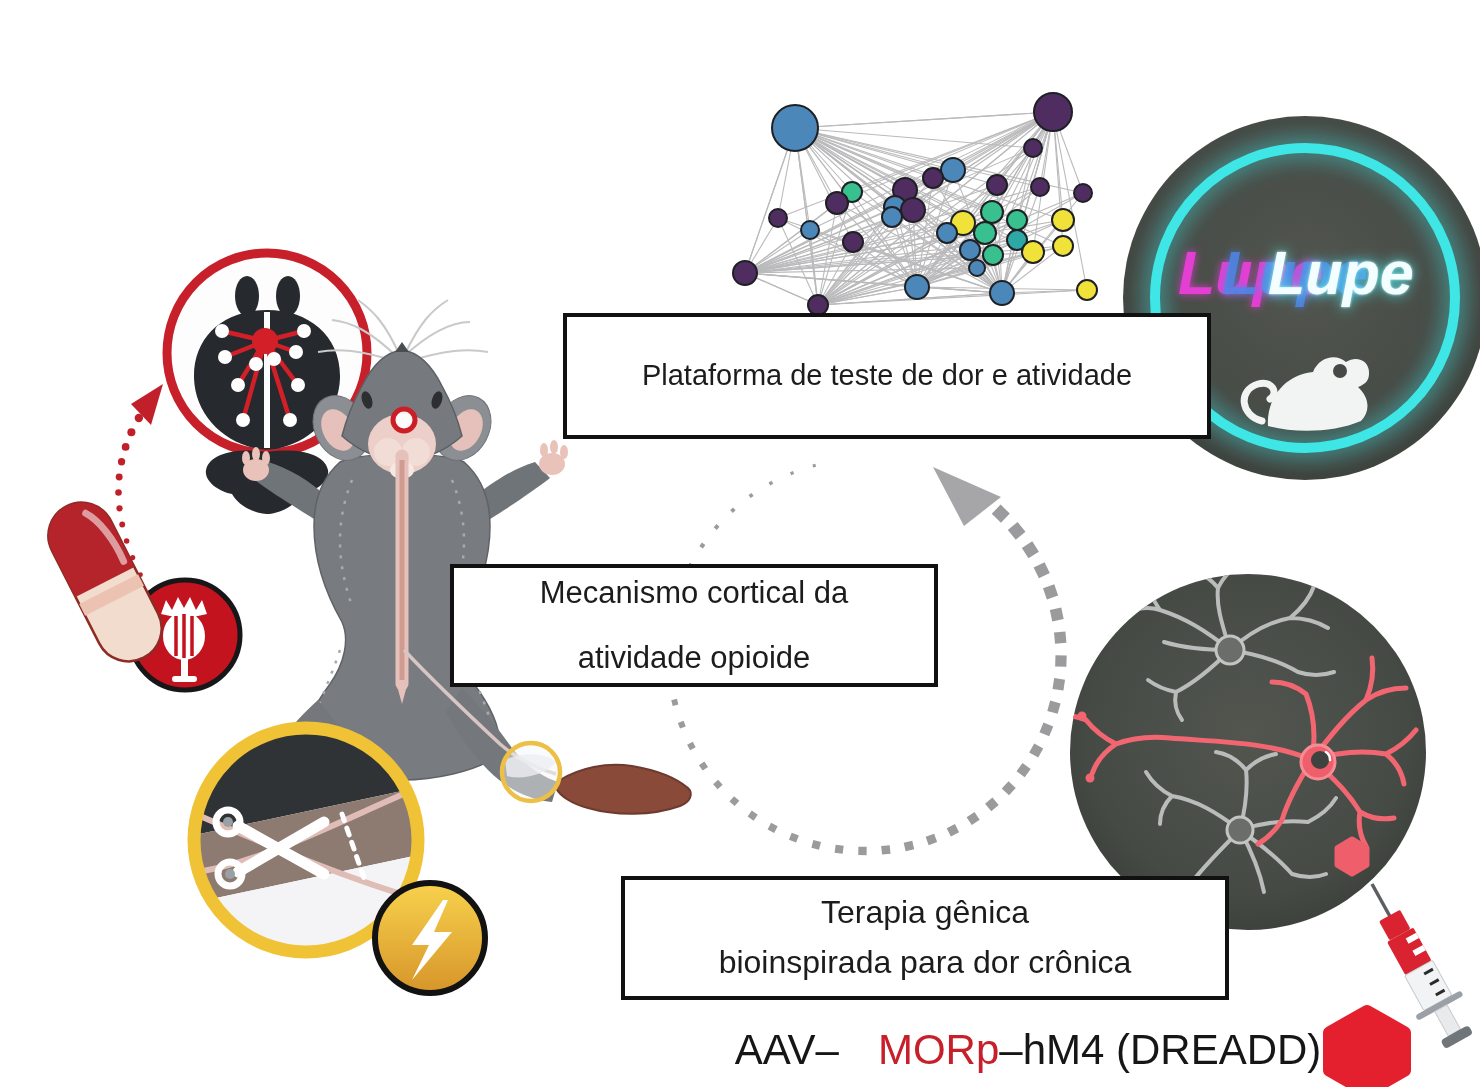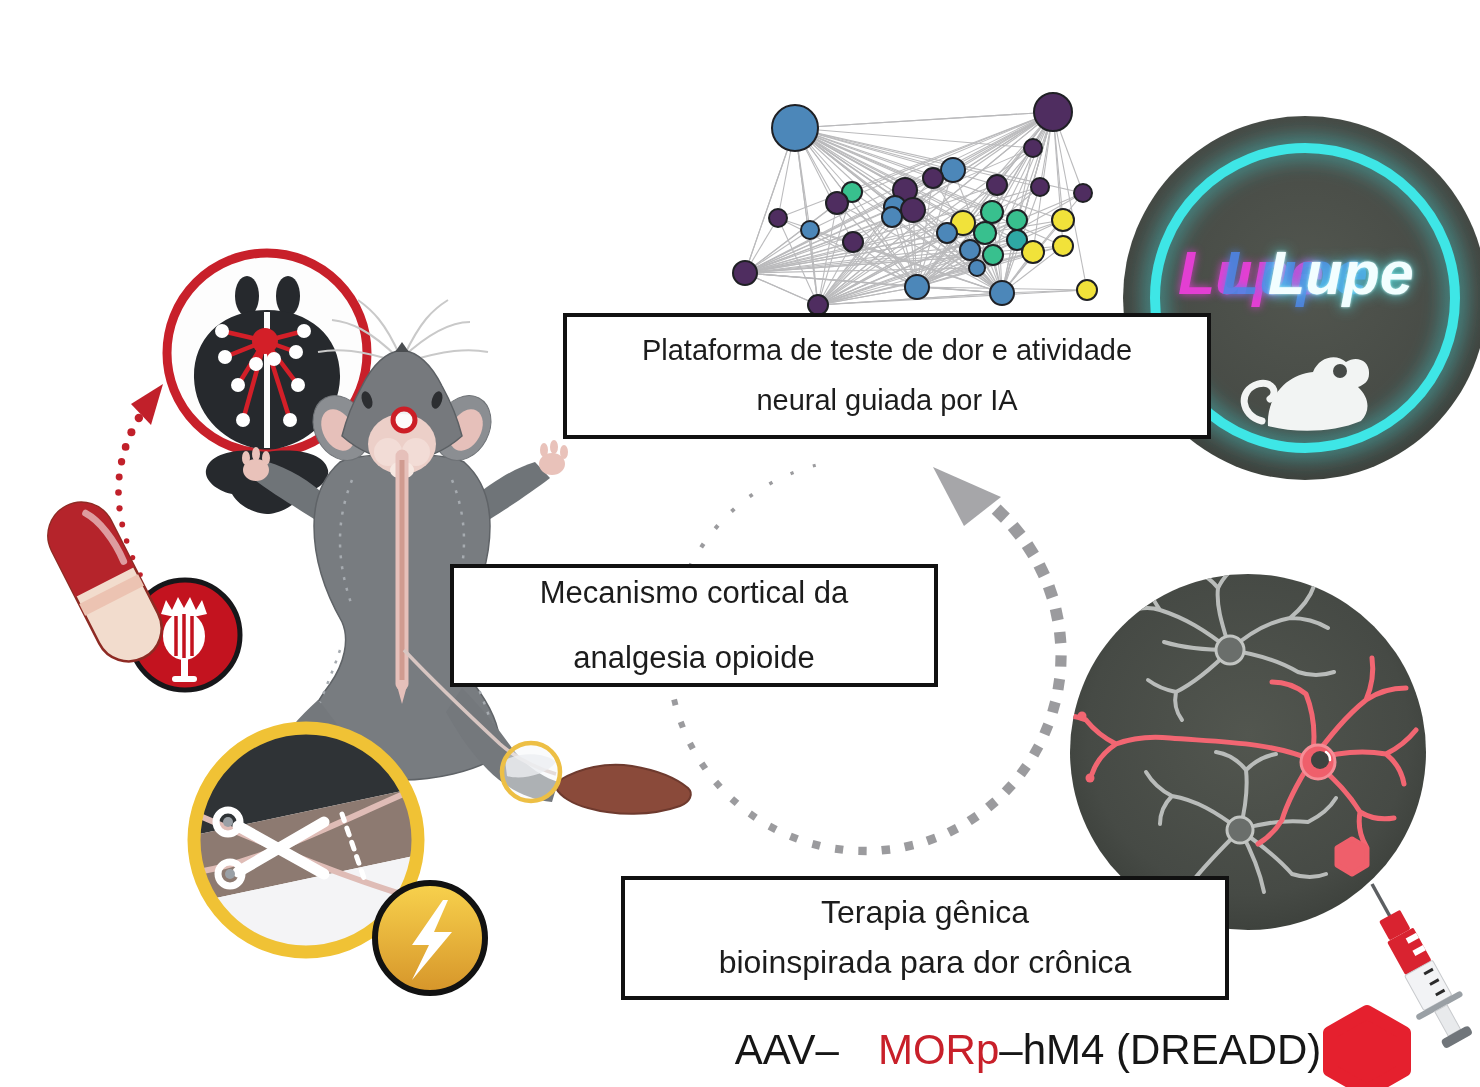--- a/index.html
+++ b/index.html
@@ -567,25 +567,24 @@
   </g>
 
   <g>
     <circle cx="430" cy="938" r="55" fill="url(#goldGrad)" stroke="#121212" stroke-width="6"></circle>
     <polygon points="443,900 412,945 429,945 412,980 452,932 434,932 448,900" fill="#ffffff"></polygon>
   </g>
 </svg>
 
 <div class="label-box" id="box-platform">
   <div>Plataforma de teste de dor e atividade</div>
-  <div>neural guiada por IA</div>
 </div>
 <div class="label-box" id="box-mechanism">
   <div>Mecanismo cortical da</div>
-  <div>analgesia opioide</div>
+  <div>atividade opioide</div>
 </div>
 <div class="label-box" id="box-therapy">
   <div>Terapia gênica</div>
   <div>bioinspirada para dor crônica</div>
 </div>
 
 <div id="neon-word">
   <span class="lupe m">Lupe</span>
   <span class="lupe b">Lupe</span>
   <span class="lupe w">Lupe</span>

